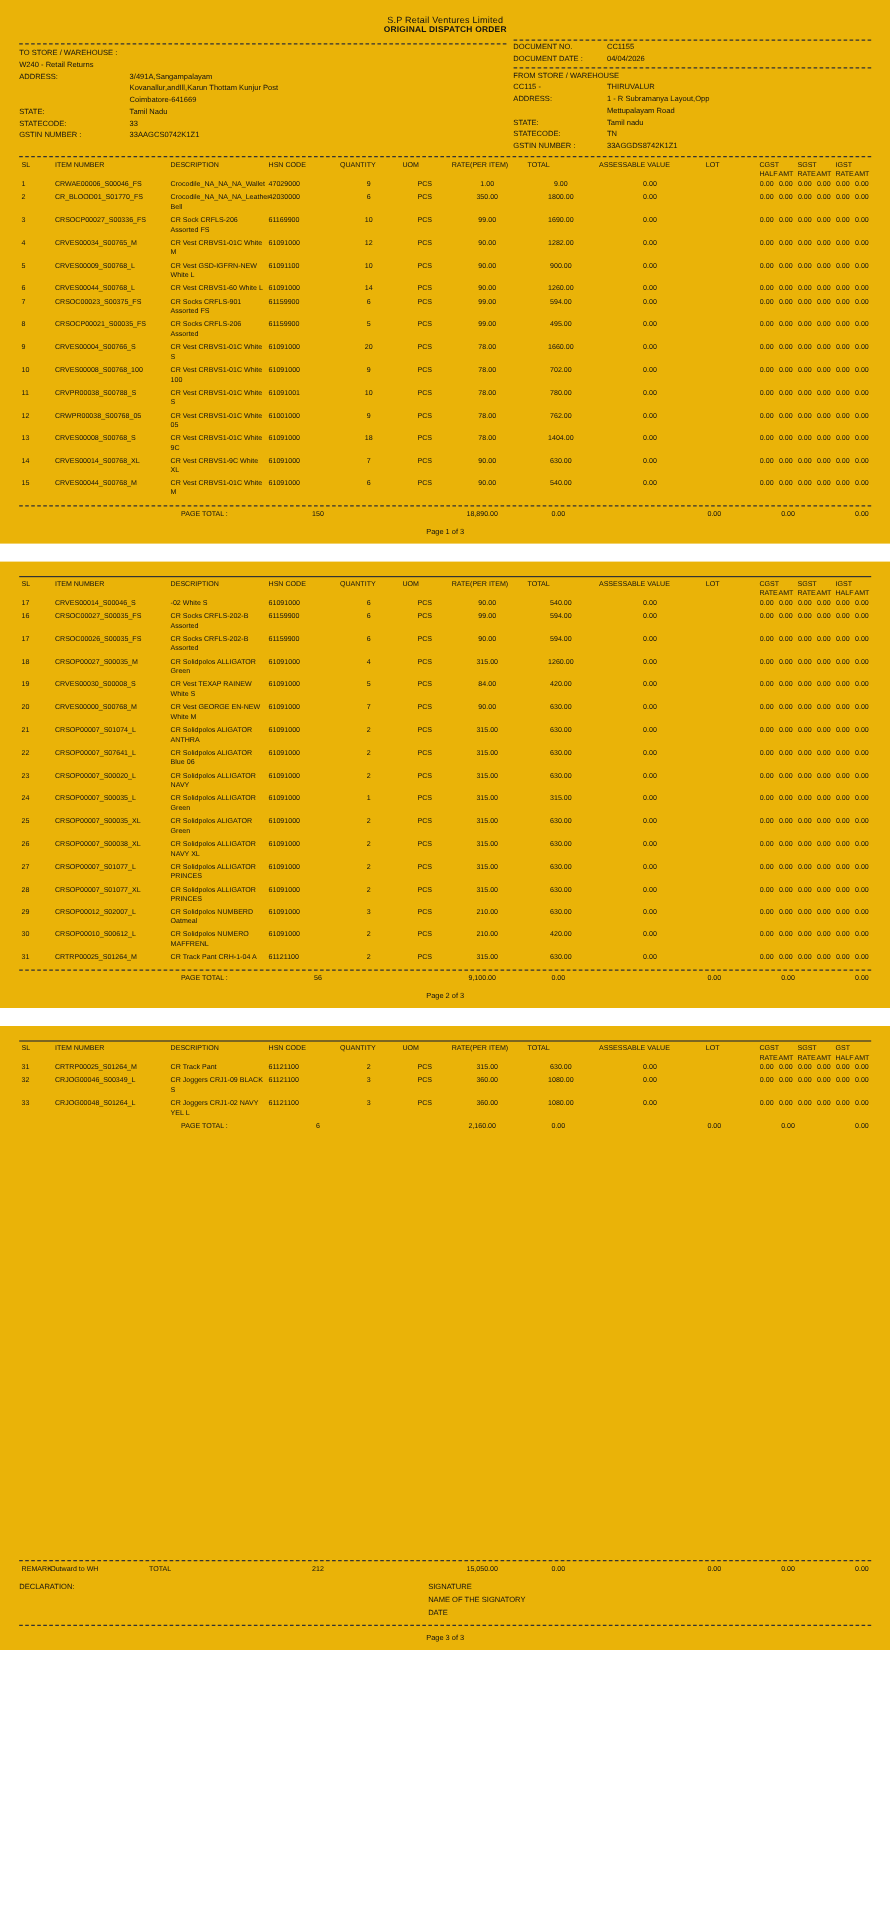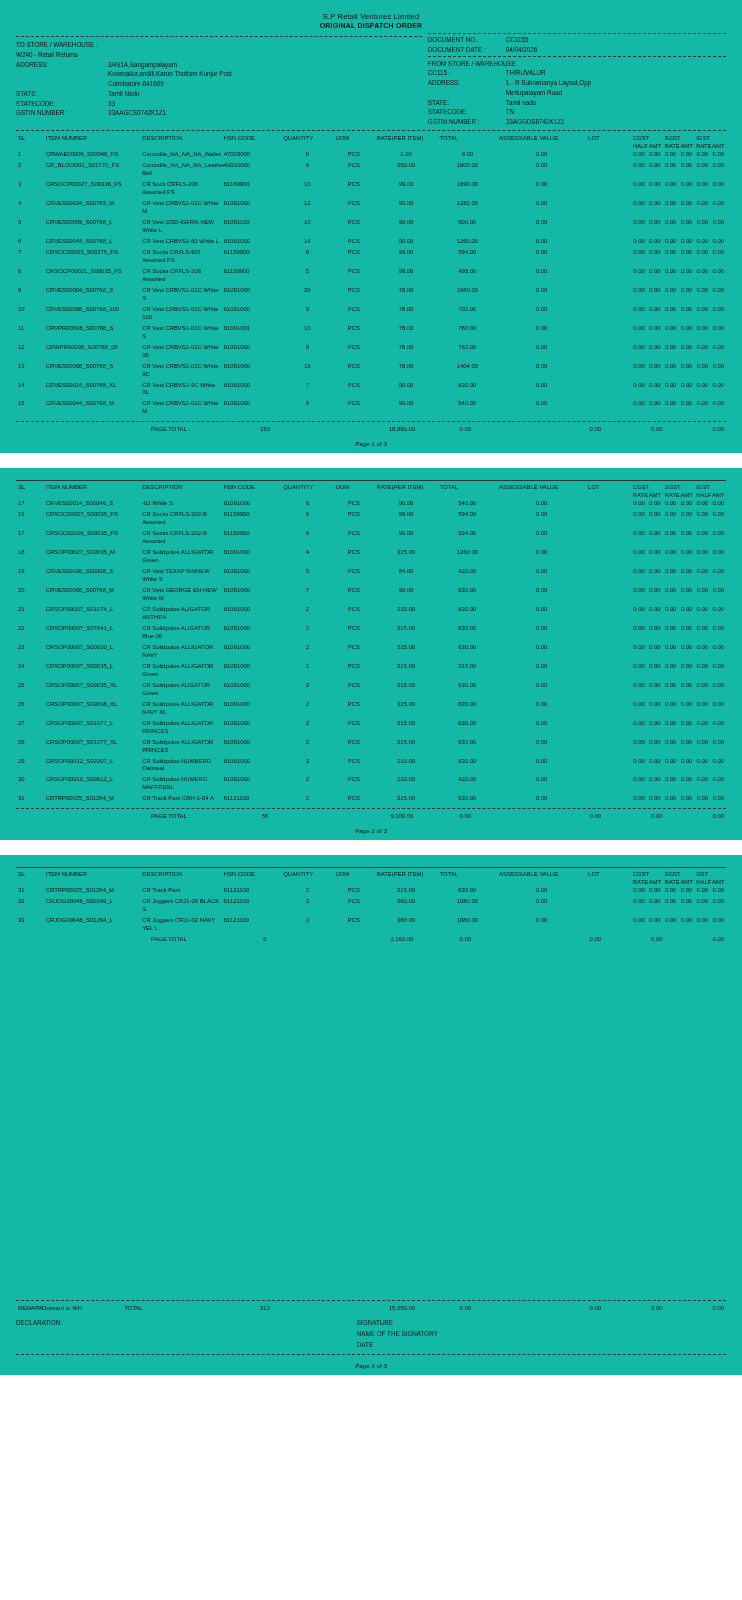--- a/index.html
+++ b/index.html
@@ -11,21 +11,21 @@
     width: 742px;
     font-family: "Liberation Sans", sans-serif;
     color: #111;
     -webkit-font-smoothing: none;
   }
   .page {
     position: relative;
     width: 742px;
     box-sizing: border-box;
     padding: 10px 16px 6px 16px;
-    background: #14b8a6;
+    background: #eab308;
   }
   .page-sep {
     height: 14px;
     background: #fff;
     border-top: 1px solid #fff;
   }
   .co-title {
     text-align: center;
     font-size: 7.5px;
     font-weight: normal;

